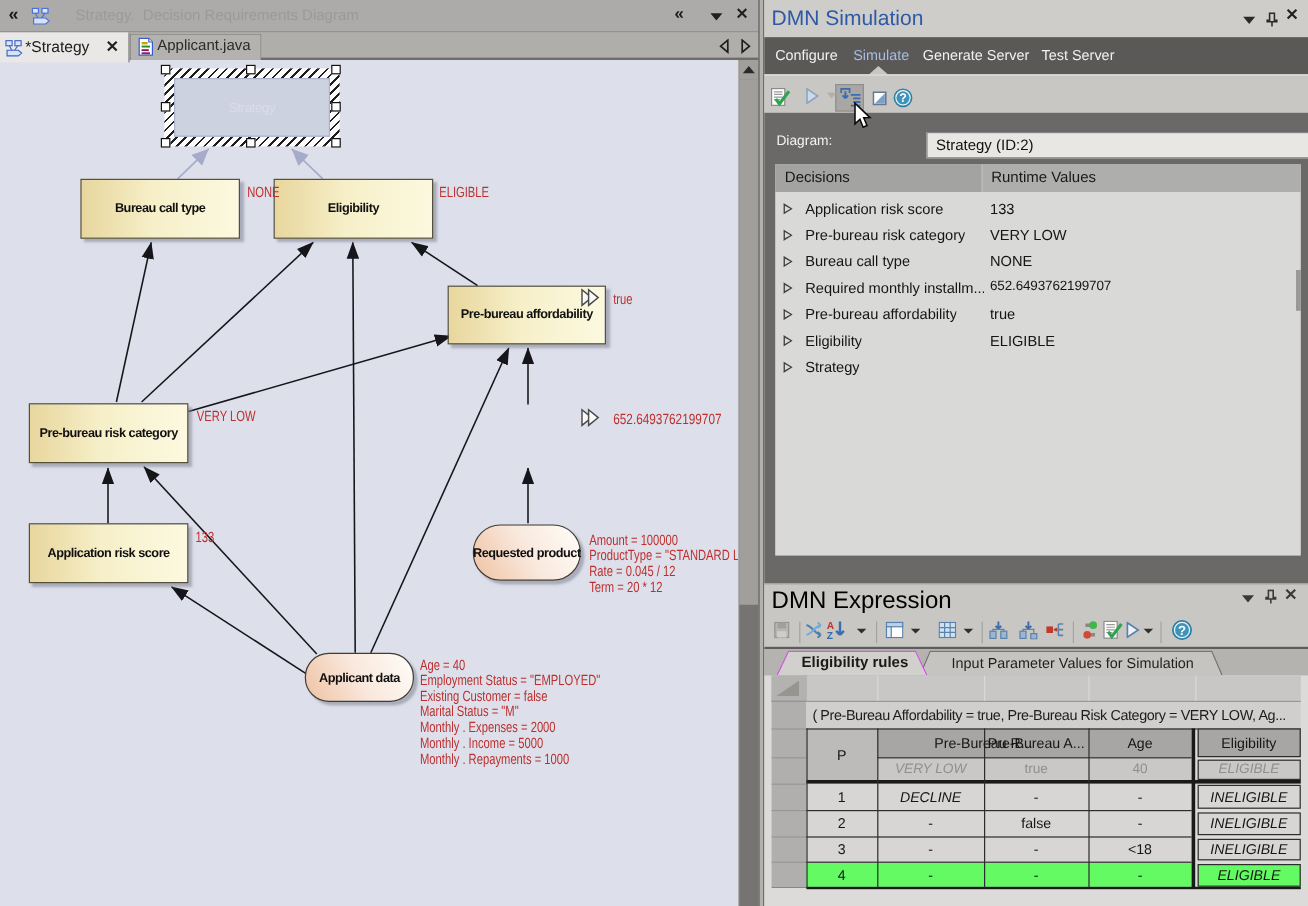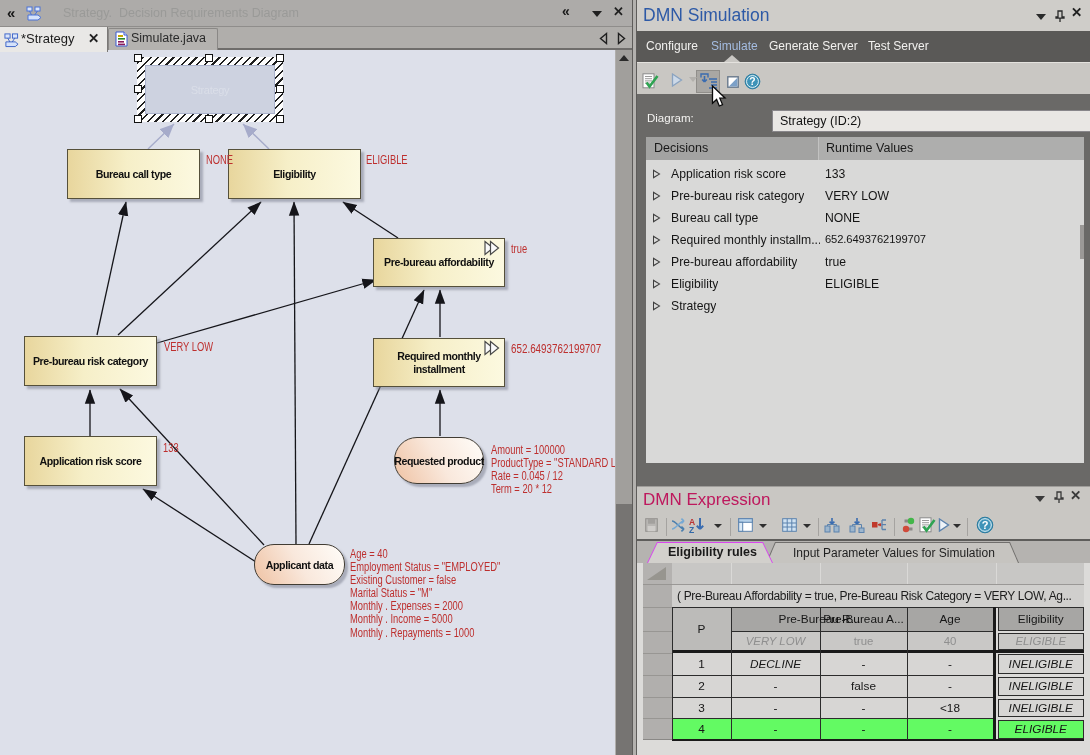--- a/index.html
+++ b/index.html
@@ -67,21 +67,21 @@
 <div class="a" id="tabline"></div>
 <div class="a" id="tab2">
     <svg class="a" style="left:6px;top:2px" width="13" height="16" viewBox="0 0 13 16">
   <path d="M1 1 L9 1 L12 4 L12 15 L1 15 Z" fill="#fff" stroke="#3a5ad0"></path>
   <path d="M9 1 L9 4 L12 4" fill="#e8eefc" stroke="#3a5ad0"></path>
   <rect x="3" y="4" width="5" height="2" fill="#c8a800"></rect>
   <rect x="3" y="7" width="7" height="1.6" fill="#2a8a2a"></rect>
   <rect x="3" y="10" width="6" height="1.6" fill="#8a1a5a"></rect>
   <rect x="3" y="12.6" width="7" height="1.6" fill="#8a1a5a"></rect>
 </svg>
-    <div class="t nw">Simulate.java</div>
+    <div class="t nw">Applicant.java</div>
   </div>
 <div class="a" id="tab1">
     <svg class="a" style="left:4px;top:5px" width="15" height="16" viewBox="0 0 16 15">
     <rect x="1" y="1" width="5.5" height="4.5" fill="#dbe6fa" stroke="#3a62c8"></rect>
     <rect x="9" y="1" width="5.5" height="4.5" fill="#dbe6fa" stroke="#3a62c8"></rect>
     <path d="M4 5.5 L6.5 10 M11.5 5.5 L8.5 10" stroke="#3a62c8" fill="none"></path>
     <path d="M2 9.5 L12 9.5 L15 12 L12 14.5 L2 14.5 Z" fill="#d5e2fa" stroke="#3a62c8"></path>
   </svg>
   <div class="t nw">*Strategy</div>
   <div class="a" style="left:88px;top:3px;font-size:13.5px;font-weight:700;color:#1f1f1f;">✕</div>
@@ -115,21 +115,20 @@
     <line x1="440" y1="436" x2="440" y2="390" marker-end="url(#ah)"></line>
     <line x1="157" y1="343" x2="376" y2="280" marker-end="url(#ah)"></line>
     <line x1="97" y1="335" x2="126" y2="202" marker-end="url(#ah)"></line>
     <line x1="118" y1="335" x2="261" y2="202" marker-end="url(#ah)"></line>
     <line x1="398" y1="238" x2="343" y2="202" marker-end="url(#ah)"></line>
   </g>
 </svg>
 <div class="dbox" style="left:67px;top:149px;width:131px;height:48px;">Bureau call type</div>
 <div class="dbox" style="left:228px;top:149px;width:131px;height:48px;">Eligibility</div>
 <div class="dbox" style="left:373px;top:238px;width:130px;height:47px;">Pre-bureau affordability</div>
-<div class="dbox" style="left:373px;top:338px;width:130px;height:47px;">Required monthly<br>installment</div>
 <div class="dbox" style="left:24px;top:336px;width:131px;height:48px;">Pre-bureau risk category</div>
 <div class="dbox" style="left:24px;top:436px;width:131px;height:48px;">Application risk score</div>
 <div class="pill" style="left:394px;top:437px;width:88px;height:45px;border-radius:23px;">Requested product</div>
 <div class="pill" style="left:254px;top:544px;width:89px;height:39px;border-radius:20px;">Applicant data</div>
 
 <svg class="a" style="left:483px;top:240px" width="18" height="17" viewBox="0 0 18 17">
   <path d="M2 1.5 L10 8 L2 14.5 Z" fill="#fafafa" stroke="#4a4a4a" stroke-width="1.2"></path>
   <path d="M7.5 1.5 L15.5 8 L7.5 14.5 Z" fill="#fafafa" stroke="#4a4a4a" stroke-width="1.2"></path>
 </svg>
 <svg class="a" style="left:483px;top:340px" width="18" height="17" viewBox="0 0 18 17">
@@ -255,21 +254,21 @@
       <span class="v">ELIGIBLE</span>
     </div>
   <div class="a simr" style="top:295px;">
       <span class="n">Strategy</span>
       <span class="v"></span>
     </div>
 </div>
 <div class="a" style="left:1080px;top:225px;width:4px;height:34px;background:#9b9997;"></div>
 
 <div class="a" style="left:637px;top:486px;width:453px;height:25px;background:#c9c7c3;border-top:1px solid #9f9d9a;">
-  <div class="a nw" style="left:6px;top:3px;font-size:17px;color:#be185d;">DMN Expression</div>
+  <div class="a nw" style="left:6px;top:3px;font-size:20px;color:#000000;">DMN Expression</div>
   <div class="a" style="left:398px;top:9px;width:0;height:0;border-left:5px solid transparent;border-right:5px solid transparent;border-top:6px solid #3a3a3a;"></div>
   <svg class="a" style="left:416px;top:4px" width="12" height="13" viewBox="0 0 12 13">
       <path d="M4 1 L8 1 L8 7 L10 7 L10 8.2 L2 8.2 L2 7 L4 7 Z M6 8.2 L6 12" stroke="#3a3a3a" fill="none" stroke-width="1.3"></path>
     </svg>
   <div class="a" style="left:433px;top:0px;font-size:13.5px;font-weight:700;color:#3a3a3a;">✕</div>
 </div>
 <div class="a" id="etoolbar" style="left:637px;top:511px;width:453px;height:29px;background:#c9c7c3;"></div>
 <svg class="a" style="left:645px;top:518px" width="13" height="14" viewBox="0 0 13 14">
   <rect x="0.7" y="0.7" width="11.6" height="12.6" fill="#b8b6b3" stroke="#93918e"></rect>
   <rect x="3" y="0.7" width="7" height="5" fill="#a2a09d"></rect>

